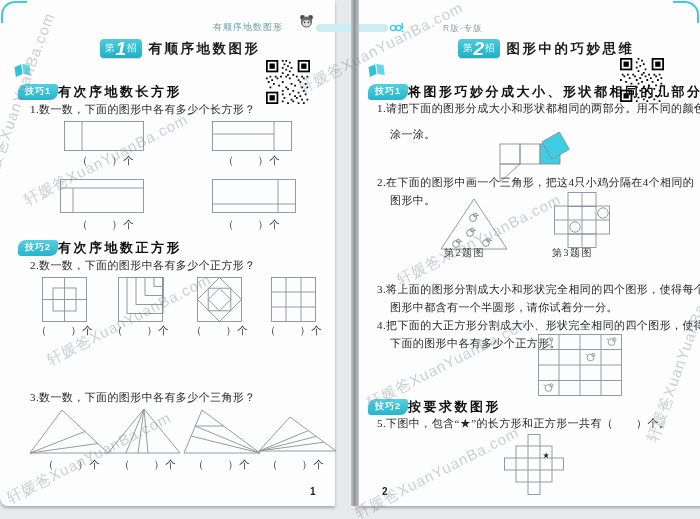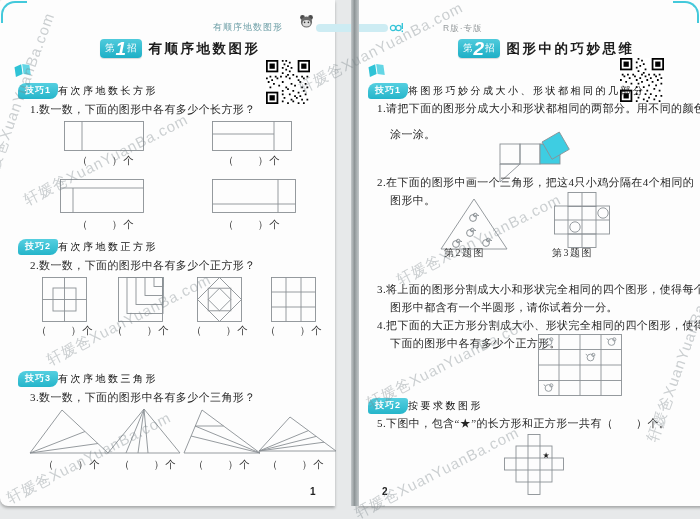--- a/index.html
+++ b/index.html
@@ -19,21 +19,21 @@
   .hdr-label.gray{color:#979c9e;font-size:8.5px}
   .zhao{position:absolute;display:flex;align-items:center;gap:7px}
   .zhao-badge{display:flex;align-items:center;background:linear-gradient(180deg,#4fcbdc,#1eafc6);
       border-radius:4px;color:#fff;padding:0 5px;height:19px;font-size:9.5px;
       font-family:"Liberation Sans",sans-serif;box-shadow:0 1px 1px rgba(0,0,0,.15)}
   .zhao-badge .num{font-size:19px;font-weight:bold;line-height:19px;margin:0 1px;font-style:italic}
   .page-title{font-size:13.5px;font-weight:bold;letter-spacing:2.5px;color:#1d1d1d;font-family:"Liberation Sans",sans-serif}
   .skill{position:absolute;display:flex;align-items:center;}
   .skill-badge{background:linear-gradient(180deg,#55cfe0,#25b5ca);color:#fff;font-size:9px;font-weight:bold;
       font-family:"Liberation Sans",sans-serif;padding:1px 7px 2px;border-radius:8px 3px 8px 3px;letter-spacing:1px}
-  .skill-heading{font-size:10px;font-weight:normal;letter-spacing:2.5px;color:#101010}
+  .skill-heading{font-size:13px;font-weight:bold;letter-spacing:2.5px;color:#101010}
   .q{position:absolute;font-size:11px;letter-spacing:.4px;color:#262626;white-space:nowrap}
   .ans{position:absolute;width:64px;text-align:center;font-size:10.5px;color:#333;letter-spacing:1px}
   .figcap{position:absolute;width:64px;text-align:left;font-size:10px;color:#333;letter-spacing:1.5px}
   .pagenum{position:absolute;font-size:10px;font-weight:bold;color:#222;font-family:"Liberation Sans",sans-serif}
   svg.fig{position:absolute;overflow:visible}
   .ln{stroke:#8a9094;stroke-width:.9;fill:none}
   .wm{position:absolute;white-space:nowrap;color:rgba(122,132,138,.38);font-size:15px;letter-spacing:1px;
       font-family:"Liberation Sans",sans-serif;pointer-events:none;z-index:5;transform:rotate(-27deg);transform-origin:left center}
   .wm.steep{transform:rotate(-70deg)}
 </style>
@@ -144,24 +144,20 @@
       <line class="ln" x1="15" y1=".5" x2="15" y2="44.5"></line>
       <line class="ln" x1="30" y1=".5" x2="30" y2="44.5"></line>
       <line class="ln" x1=".5" y1="15" x2="44.5" y2="15"></line>
       <line class="ln" x1=".5" y1="30" x2="44.5" y2="30"></line>
   </svg>
   <div class="ans" style="left:33px;top:324px">（　　）个</div>
   <div class="ans" style="left:109px;top:324px">（　　）个</div>
   <div class="ans" style="left:188px;top:324px">（　　）个</div>
   <div class="ans" style="left:262px;top:324px">（　　）个</div>
 
-  <div class="skill" style="left:18px;top:371px">
-    <span class="skill-badge">技巧3</span>
-    <span class="skill-heading">有次序地数三角形</span>
-  </div>
   <div class="q" style="left:30px;top:390px">3.数一数，下面的图形中各有多少个三角形？</div>
 
   <svg class="fig" style="left:26px;top:406px" width="86" height="50">
     <polygon class="ln" points="4,47 36,4 82,47"></polygon>
       <line class="ln" x1="4" y1="47" x2="59" y2="25.5"></line>
       <line class="ln" x1="4" y1="47" x2="72" y2="37.5"></line>
   </svg>
   <svg class="fig" style="left:104px;top:406px" width="80" height="50">
     <polygon class="ln" points="40,3 4,47 76,47"></polygon>
       <line class="ln" x1="40" y1="3" x2="22" y2="47"></line>

